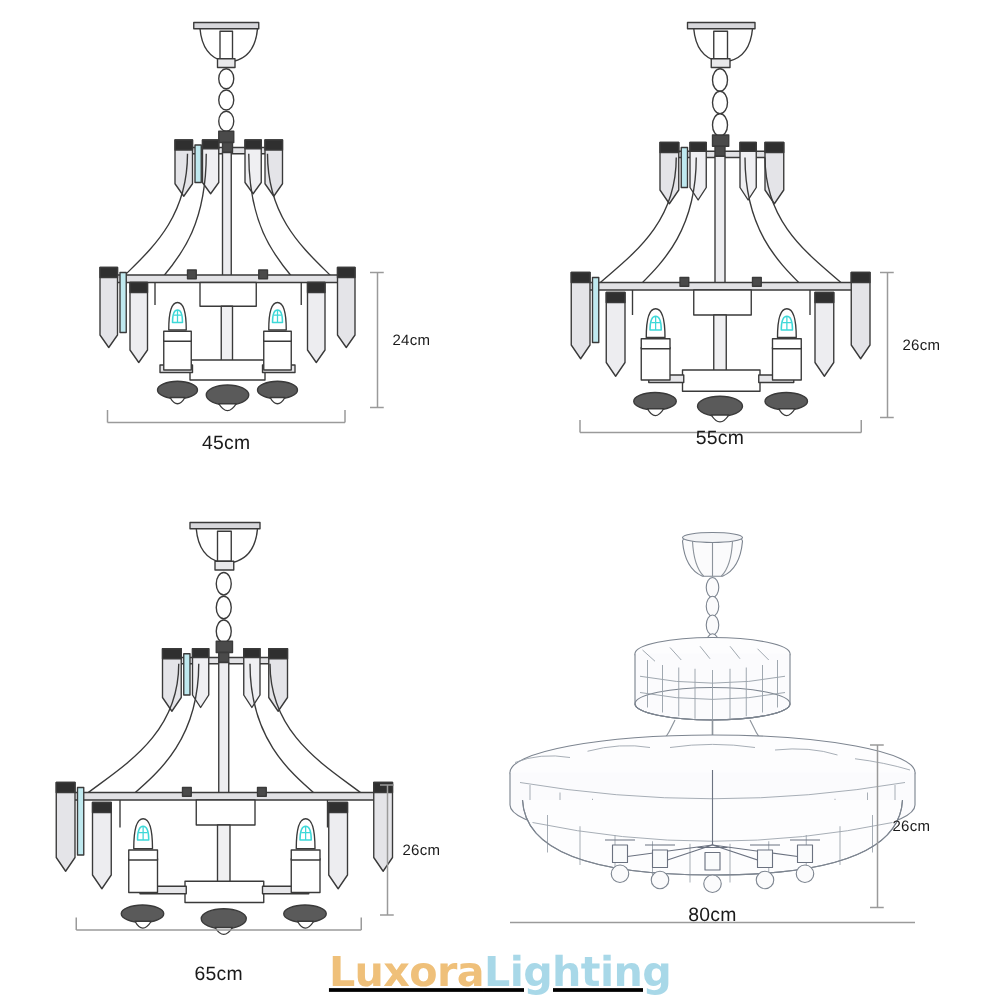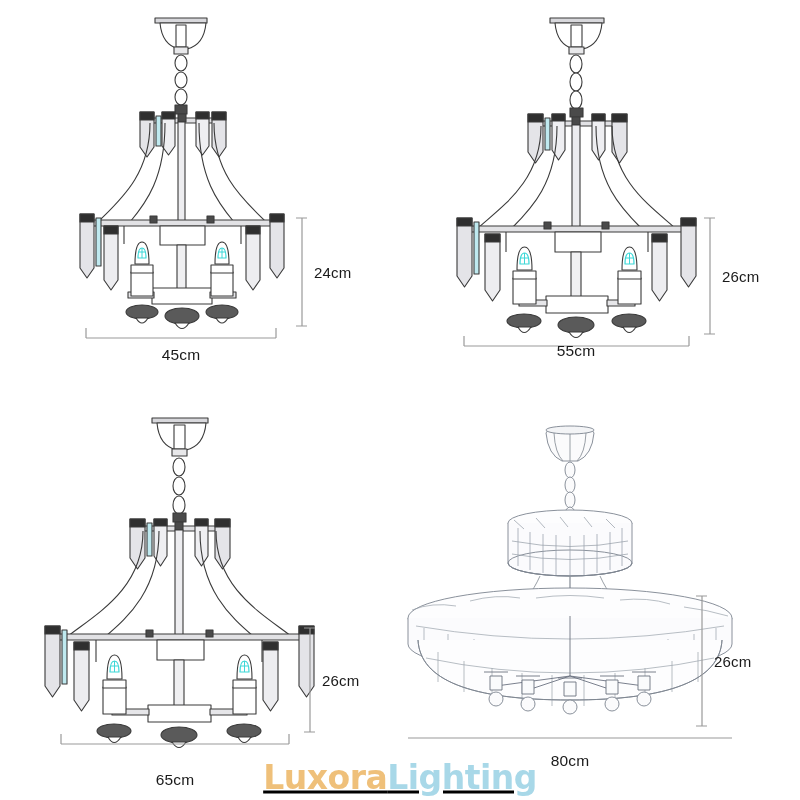--- a/index.html
+++ b/index.html
@@ -29,21 +29,21 @@
     color:#1a1a1a;
     white-space:nowrap;
     letter-spacing:0.2px;
   }
   .dim-width {
     font-size:15.5px;
     transform:translateX(-50%);
     text-align:right;
   }
   .dim-height {
-    font-size:15px;
+    font-size:12px;
     transform:translateY(-50%);
   }
 
   .watermark {
     position:absolute;
     left:400px; top:777px;
     transform:translate(-50%,-50%);
     font-size:33px;
     font-weight:bold;
     letter-spacing:-0.5px;
@@ -442,21 +442,21 @@
             <circle cx="212" cy="304" r="7" fill="#fbfbfc"></circle>
             <circle cx="244" cy="299" r="7" fill="#fbfbfc"></circle>
           </g>
         </g>
         <g fill="none" stroke="#9a9a9a" stroke-width="1.2">
           <path d="M8 338 h324"></path>
           <path d="M296 196 h11 M302 196 v130 M296 326 h11"></path>
         </g>
       </svg>
     </div>
-    <div class="dim-label dim-width" style="left:170px; top:352px;">80cm</div>
+    <div class="dim-label dim-width" style="left:170px; top:324px;">80cm</div>
     <div class="dim-label dim-height" style="left:314px; top:261px;">26cm</div>
   </div>
 
   <div class="watermark">
     <span class="wm-a">Luxora</span><span class="wm-b">Lighting</span>
   </div>
 
 </div>
 
 </body></html>

